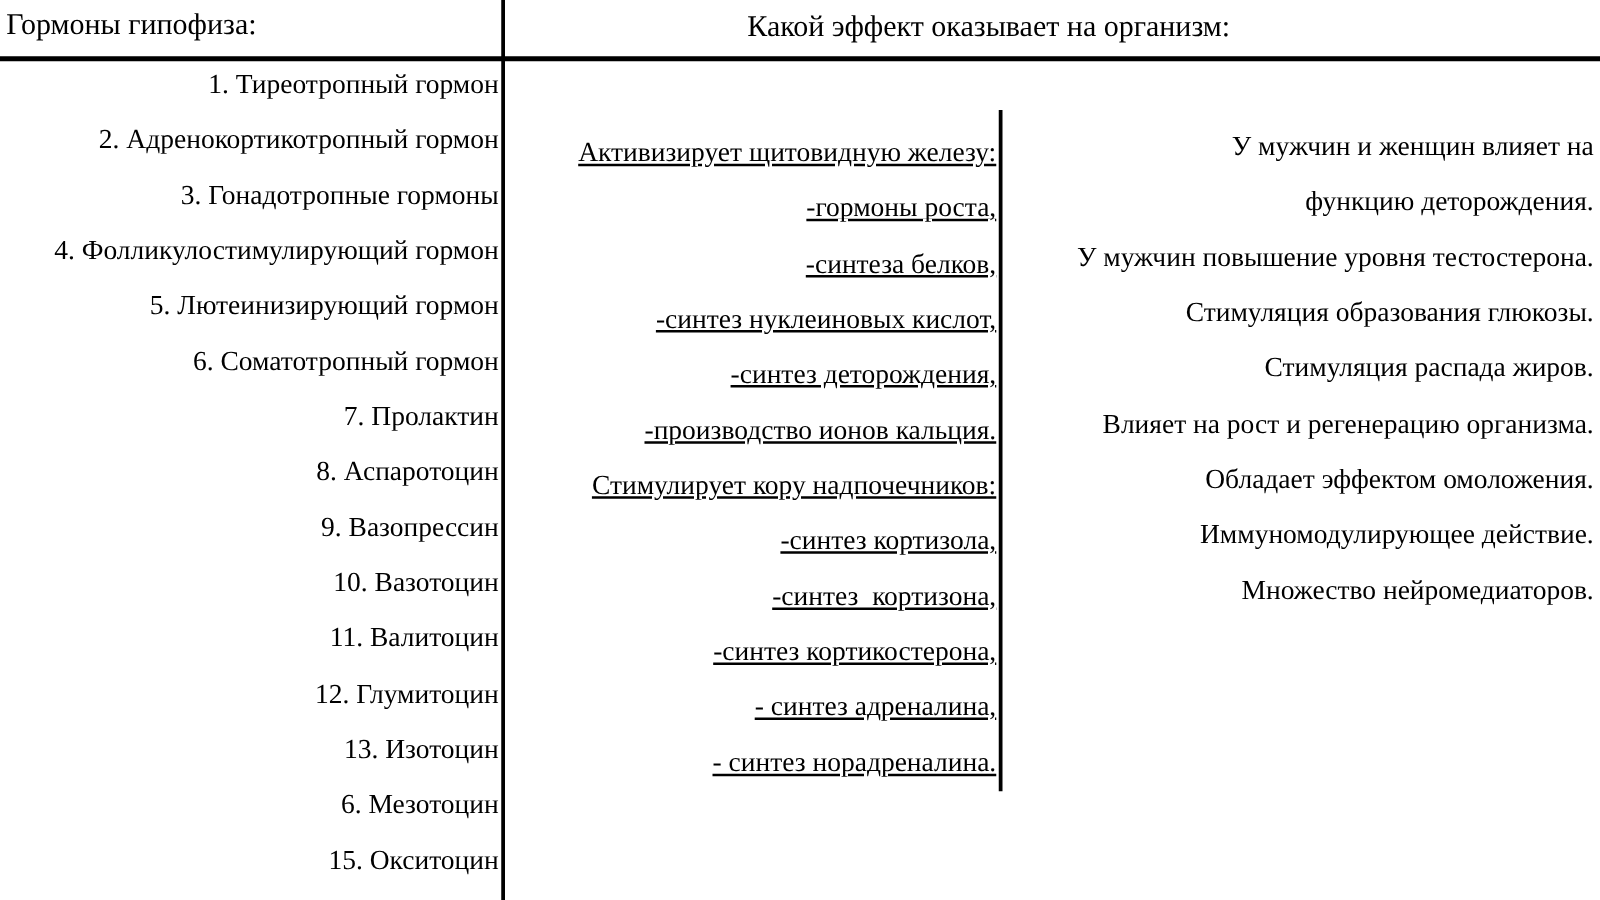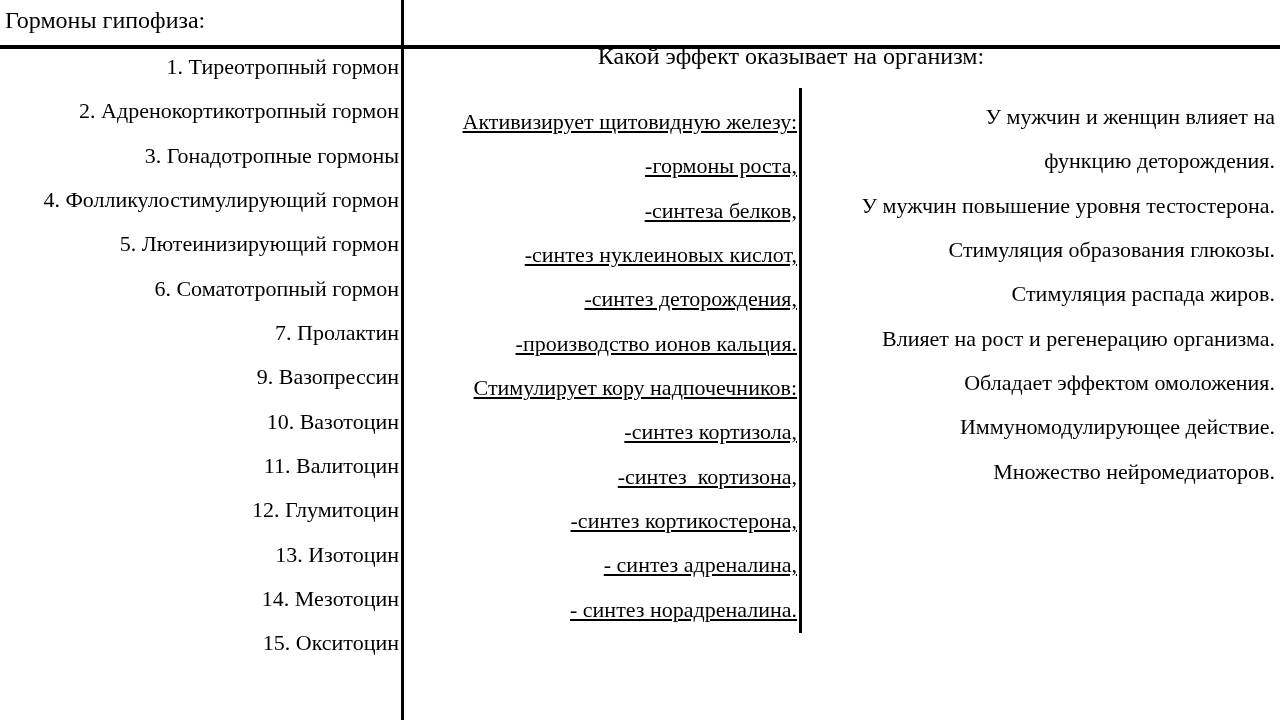--- a/index.html
+++ b/index.html
@@ -32,21 +32,20 @@
     white-space: pre;
   }
   .right-header {
     position: absolute;
     left: 403px;
     top: 9px;
     width: 776px;
     text-align: center;
     font-size: 24px;
     white-space: pre;
-    margin-top: 34px;
   }
 
   .list {
     position: absolute;
     font-size: 22px;
   }
   .list .row {
     height: 44.35px;
     line-height: 44.35px;
     white-space: pre;
@@ -72,26 +71,27 @@
   <div class="right-header">Какой эффект оказывает на организм:</div>
 
   <div class="list hormone-list">
     <div class="row">1. Тиреотропный гормон</div>
     <div class="row">2. Адренокортикотропный гормон</div>
     <div class="row">3. Гонадотропные гормоны</div>
     <div class="row">4. Фолликулостимулирующий гормон</div>
     <div class="row">5. Лютеинизирующий гормон</div>
     <div class="row">6. Соматотропный гормон</div>
     <div class="row">7. Пролактин</div>
+    <div class="row">8. Аспаротоцин</div>
     <div class="row">9. Вазопрессин</div>
     <div class="row">10. Вазотоцин</div>
     <div class="row">11. Валитоцин</div>
     <div class="row">12. Глумитоцин</div>
     <div class="row">13. Изотоцин</div>
-    <div class="row">14. Мезотоцин</div>
+    <div class="row">6. Мезотоцин</div>
     <div class="row">15. Окситоцин</div>
   </div>
 
   <div class="list effects-col1">
     <div class="row">Активизирует щитовидную железу:</div>
     <div class="row sub">-гормоны роста,</div>
     <div class="row sub">-синтеза белков,</div>
     <div class="row sub">-синтез нуклеиновых кислот,</div>
     <div class="row sub">-синтез деторождения,</div>
     <div class="row sub">-производство ионов кальция.</div>

